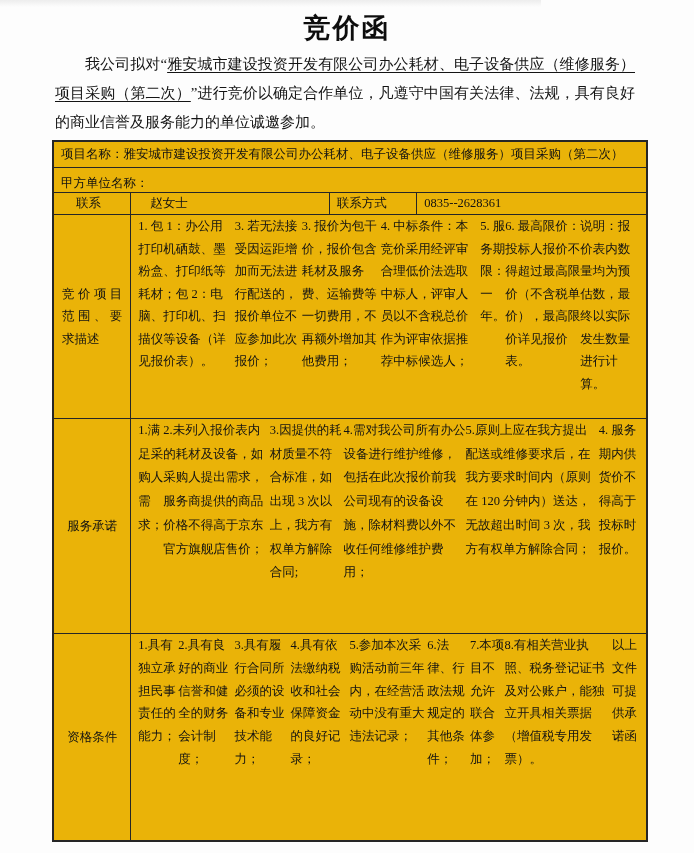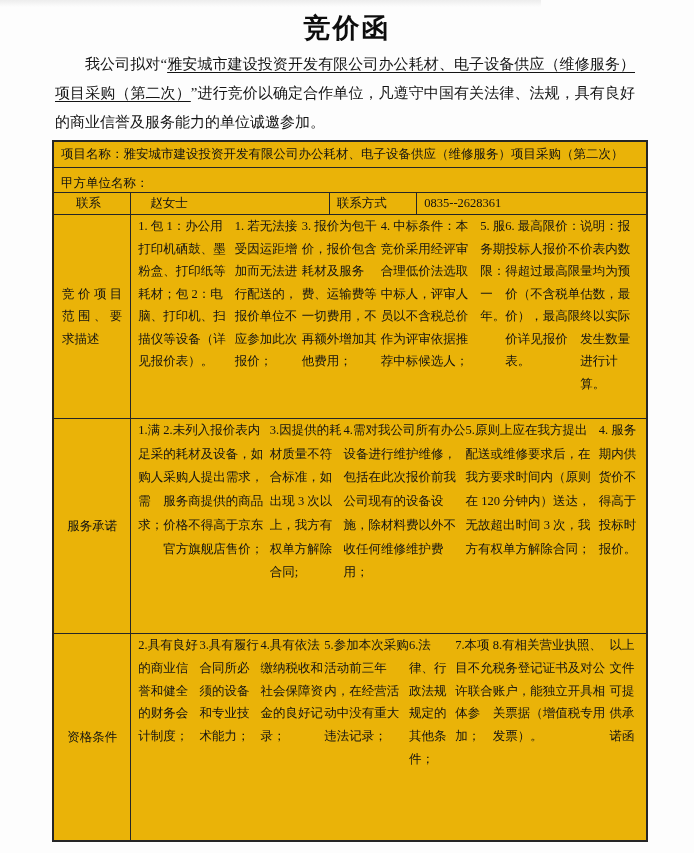--- a/index.html
+++ b/index.html
@@ -122,21 +122,21 @@
       <div class="cell c3">联系方式</div>
       <div class="cell c4">0835--2628361</div>
     </div>
 
     <div class="t-row r4">
       <div class="cell hdr">
           <span>竞价项目范围、要求描述</span>
         </div>
       <div class="cell list">
         <div class="li">1. 包 1：办公用打印机硒鼓、墨粉盒、打印纸等耗材；包 2：电脑、打印机、扫描仪等设备（详见报价表）。</div>
-        <div class="li">1. 若无法接受因运距增加而无法进行配送的，报价单位不应参加此次报价；</div>
+        <div class="li">3. 若无法接受因运距增加而无法进行配送的，报价单位不应参加此次报价；</div>
         <div class="li">3. 报价为包干价，报价包含耗材及服务费、运输费等一切费用，不再额外增加其他费用；</div>
         <div class="li">4. 中标条件：本竞价采用经评审合理低价法选取中标人，评审人员以不含税总价作为评审依据推荐中标候选人；</div>
         <div class="li">5. 服务期限：一年。</div>
         <div class="li">6. 最高限价：投标人报价不得超过最高限价（不含税单价），最高限价详见报价表。</div>
         <div class="li">说明：报价表内数量均为预估数，最终以实际发生数量进行计算。</div>
       </div>
     </div>
 
     <div class="t-row r5">
       <div class="cell hdr">
@@ -150,20 +150,21 @@
         <div class="li">5.原则上应在我方提出配送或维修要求后，在我方要求时间内（原则在 120 分钟内）送达，无故超出时间 3 次，我方有权单方解除合同；</div>
         <div class="li">4. 服务期内供货价不得高于投标时报价。</div>
       </div>
     </div>
 
     <div class="t-row r6">
       <div class="cell hdr">
           <span>资格条件</span>
         </div>
       <div class="cell list">
+        <div class="li">1.具有独立承担民事责任的能力；</div>
         <div class="li">2.具有良好的商业信誉和健全的财务会计制度；</div>
         <div class="li">3.具有履行合同所必须的设备和专业技术能力；</div>
         <div class="li">4.具有依法缴纳税收和社会保障资金的良好记录；</div>
         <div class="li">5.参加本次采购活动前三年内，在经营活动中没有重大违法记录；</div>
         <div class="li">6.法律、行政法规规定的其他条件；</div>
         <div class="li">7.本项目不允许联合体参加；</div>
         <div class="li">8.有相关营业执照、税务登记证书及对公账户，能独立开具相关票据（增值税专用发票）。</div>
         <div class="li">以上文件可提供承诺函</div>
       </div>
     </div>

